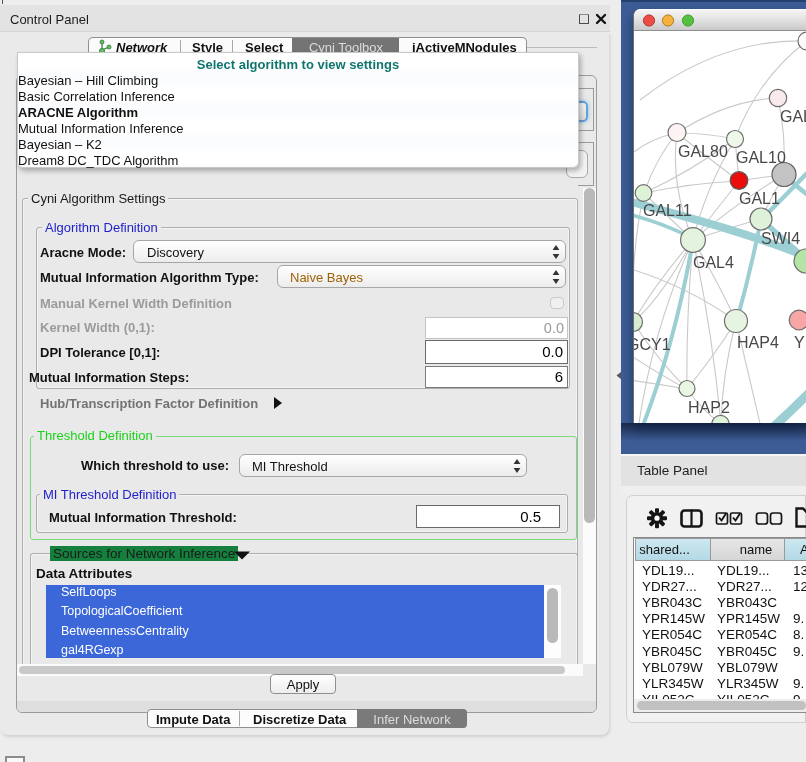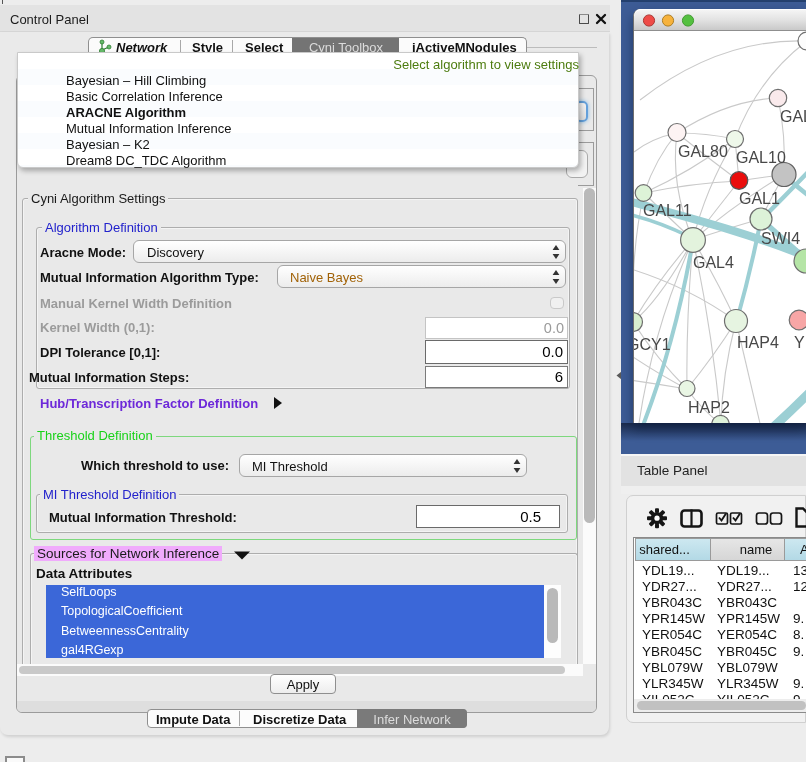--- a/index.html
+++ b/index.html
@@ -77,21 +77,21 @@
 
   <div class="abs b" style="left:40px;top:320px;font-size:13px;color:#9b9b9b;">Kernel Width (0,1):</div>
   <div class="abs" style="left:425px;top:317px;width:143px;height:22px;background:#fff;border:1px solid #c4c4c4;font-size:14.5px;color:#9b9b9b;text-align:right;line-height:20px;padding-right:3px;">0.0</div>
 
   <div class="abs b" style="left:40px;top:345px;font-size:13px;color:#111;">DPI Tolerance [0,1]:</div>
   <div class="abs" style="left:425px;top:340px;width:143px;height:24px;background:#fff;border:1.5px solid #6a6a6a;font-size:15px;color:#000;text-align:right;line-height:21px;padding-right:4px;">0.0</div>
 
   <div class="abs b" style="left:29px;top:370px;font-size:13px;color:#111;">Mutual Information Steps:</div>
   <div class="abs" style="left:425px;top:366px;width:143px;height:22px;background:#fff;border:1px solid #7a7a7a;font-size:15px;color:#000;text-align:right;line-height:20px;padding-right:4px;">6</div>
 
-  <div class="abs b" style="left:40px;top:396px;font-size:13px;color:#6d28d9;">Hub/Transcription Factor Definition</div>
+  <div class="abs b" style="left:40px;top:396px;font-size:13px;color:#737373;">Hub/Transcription Factor Definition</div>
   <svg class="abs" style="left:272px;top:396px;" width="12" height="14" viewBox="0 0 12 14">
       <path d="M2 1 L10 7 L2 13 Z" fill="#111"></path>
     </svg>
 
   <div class="abs" style="left:30px;top:436px;width:547px;height:104px;border:1px solid #7ed87e;border-radius:3px;"></div>
   <div class="abs" style="left:34px;top:428px;background:#e9e9e9;padding:0 3px;font-size:13px;color:#19d219;">Threshold Definition</div>
 
   <div class="abs b" style="left:81px;top:458px;font-size:13px;color:#111;">Which threshold to use:</div>
   <div class="abs" style="left:239px;top:454px;width:288px;height:23px;background:linear-gradient(#ffffff,#ececec);border:1px solid #a6a6a6;border-radius:6px;"></div>
   <div class="abs" style="left:252px;top:459px;font-size:13px;color:#111;">MI Threshold</div>
@@ -99,21 +99,21 @@
     <path d="M5 1 L8.4 6 L1.6 6 Z" fill="#333"></path>
       <path d="M5 15 L8.4 10 L1.6 10 Z" fill="#333"></path>
   </svg>
 
   <div class="abs" style="left:36px;top:494px;width:532px;height:39px;border:1px solid #adadad;box-shadow:inset 0 0 0 1px #f4f4f4;border-radius:3px;"></div>
   <div class="abs" style="left:40px;top:487px;background:#e9e9e9;padding:0 3px;font-size:13px;color:#2222cc;">MI Threshold Definition</div>
   <div class="abs b" style="left:49px;top:510px;font-size:13px;color:#111;">Mutual Information Threshold:</div>
   <div class="abs" style="left:416px;top:505px;width:144px;height:23px;background:#fff;border:1px solid #6a6a6a;font-size:15px;color:#000;text-align:right;line-height:21px;padding-right:18px;">0.5</div>
 
   <div class="abs" style="left:30px;top:553px;width:548px;height:115px;border:1px solid #adadad;box-shadow:inset 0 0 0 1px #f4f4f4;border-radius:3px;border-bottom:none;"></div>
-  <div class="abs" style="left:34px;top:546px;background:#f0abfc;padding:0 3px;font-size:13.5px;color:#1a1a1a;">Sources for Network Inference</div>
+  <div class="abs" style="left:50px;top:546px;background:#15803d;padding:0 3px;font-size:13.5px;color:#1a1a1a;">Sources for Network Inference</div>
   <svg class="abs" style="left:233px;top:550px;" width="18" height="10" viewBox="0 0 18 10">
       <path d="M1 1.5 L17 1.5 L9 9.5 Z" fill="#111"></path>
     </svg>
   <div class="abs b" style="left:36px;top:566px;font-size:13.5px;color:#111;">Data Attributes</div>
 
   <div class="abs" style="left:46px;top:585px;width:498px;height:73px;background:#3b67d8;"></div>
   <div class="abs" style="left:61px;top:583px;font-size:12.5px;color:#fff;line-height:19.4px;">SelfLoops<br>TopologicalCoefficient<br>BetweennessCentrality<br>gal4RGexp</div>
   <div class="abs" style="left:544px;top:585px;width:17px;height:73px;background:#fdfdfd;"></div>
   <div class="abs" style="left:547px;top:588px;width:11px;height:55px;background:#b9b9b9;border-radius:6px;"></div>
 
@@ -134,22 +134,22 @@
   <div class="abs" style="left:357px;top:712px;width:110px;text-align:center;font-size:13px;color:#dcdcdc;">Infer Network</div>
 
   <div class="abs" style="left:5px;top:756px;width:20px;height:10px;background:#fafafa;border:2px solid #8c8c8c;"></div>
 
   <svg class="abs" style="left:616px;top:371px;" width="6" height="9" viewBox="0 0 6 9">
       <path d="M5.5 0.5 L0.5 4.5 L5.5 8.5 Z" fill="#5a5a5a"></path>
     </svg>
 
   <div class="abs" style="left:17px;top:52px;width:562px;height:116px;background:#fff;border:1px solid #c9c9c9;border-radius:0 0 6px 6px;box-shadow:2px 3px 5px rgba(0,0,0,0.28);
      background-image:repeating-linear-gradient(#ffffff 0px, #ffffff 16px, #fafcfe 16px, #fafcfe 32px);"></div>
-  <div class="abs" style="left:17px;top:57px;width:562px;text-align:right;font-size:13px;color:#4d7c0f;">Select algorithm to view settings</div>
-  <div class="abs" style="left:18px;top:73px;font-size:13px;color:#111;line-height:15.9px;padding-left:48px;">Bayesian – Hill Climbing<br>Basic Correlation Inference<br><span class="b">ARACNE Algorithm</span><br>Mutual Information Inference<br>Bayesian – K2<br>Dream8 DC_TDC Algorithm</div>
+  <div class="abs" style="left:17px;top:57px;width:562px;text-align:center;font-size:13px;color:#0f766e;font-weight:bold;">Select algorithm to view settings</div>
+  <div class="abs" style="left:18px;top:73px;font-size:13px;color:#111;line-height:15.9px;">Bayesian – Hill Climbing<br>Basic Correlation Inference<br><span class="b">ARACNE Algorithm</span><br>Mutual Information Inference<br>Bayesian – K2<br>Dream8 DC_TDC Algorithm</div>
 
   <div class="abs" style="left:621px;top:0;width:185px;height:454px;background:#3d5c96;"></div>
   <div class="abs" style="left:621px;top:423px;width:185px;height:18px;background:linear-gradient(rgba(14,24,48,0.72), rgba(14,24,48,0));"></div>
   <div class="abs" style="left:621px;top:0;width:185px;height:2px;background:#24406e;"></div>
 
   <div class="abs" style="left:633px;top:9px;width:173px;height:414px;border-radius:7px 0 0 0;box-shadow:0 6px 12px rgba(10,25,55,0.55);overflow:hidden;background:#fff;border-left:1px solid #6e6e6e;">
     <div class="abs" style="left:0;top:0;width:173px;height:22px;background:linear-gradient(#f6f6f6 0%,#e3e3e3 50%,#c9c9c9 100%);border-bottom:1px solid #8f8f8f;border-radius:7px 0 0 0;box-shadow:inset 0 1px 0 #ffffff;"></div>
     <div class="abs" style="left:9px;top:15px;width:154px;height:1px;"></div>
 
     <div class="abs" style="left:644px;"></div>

